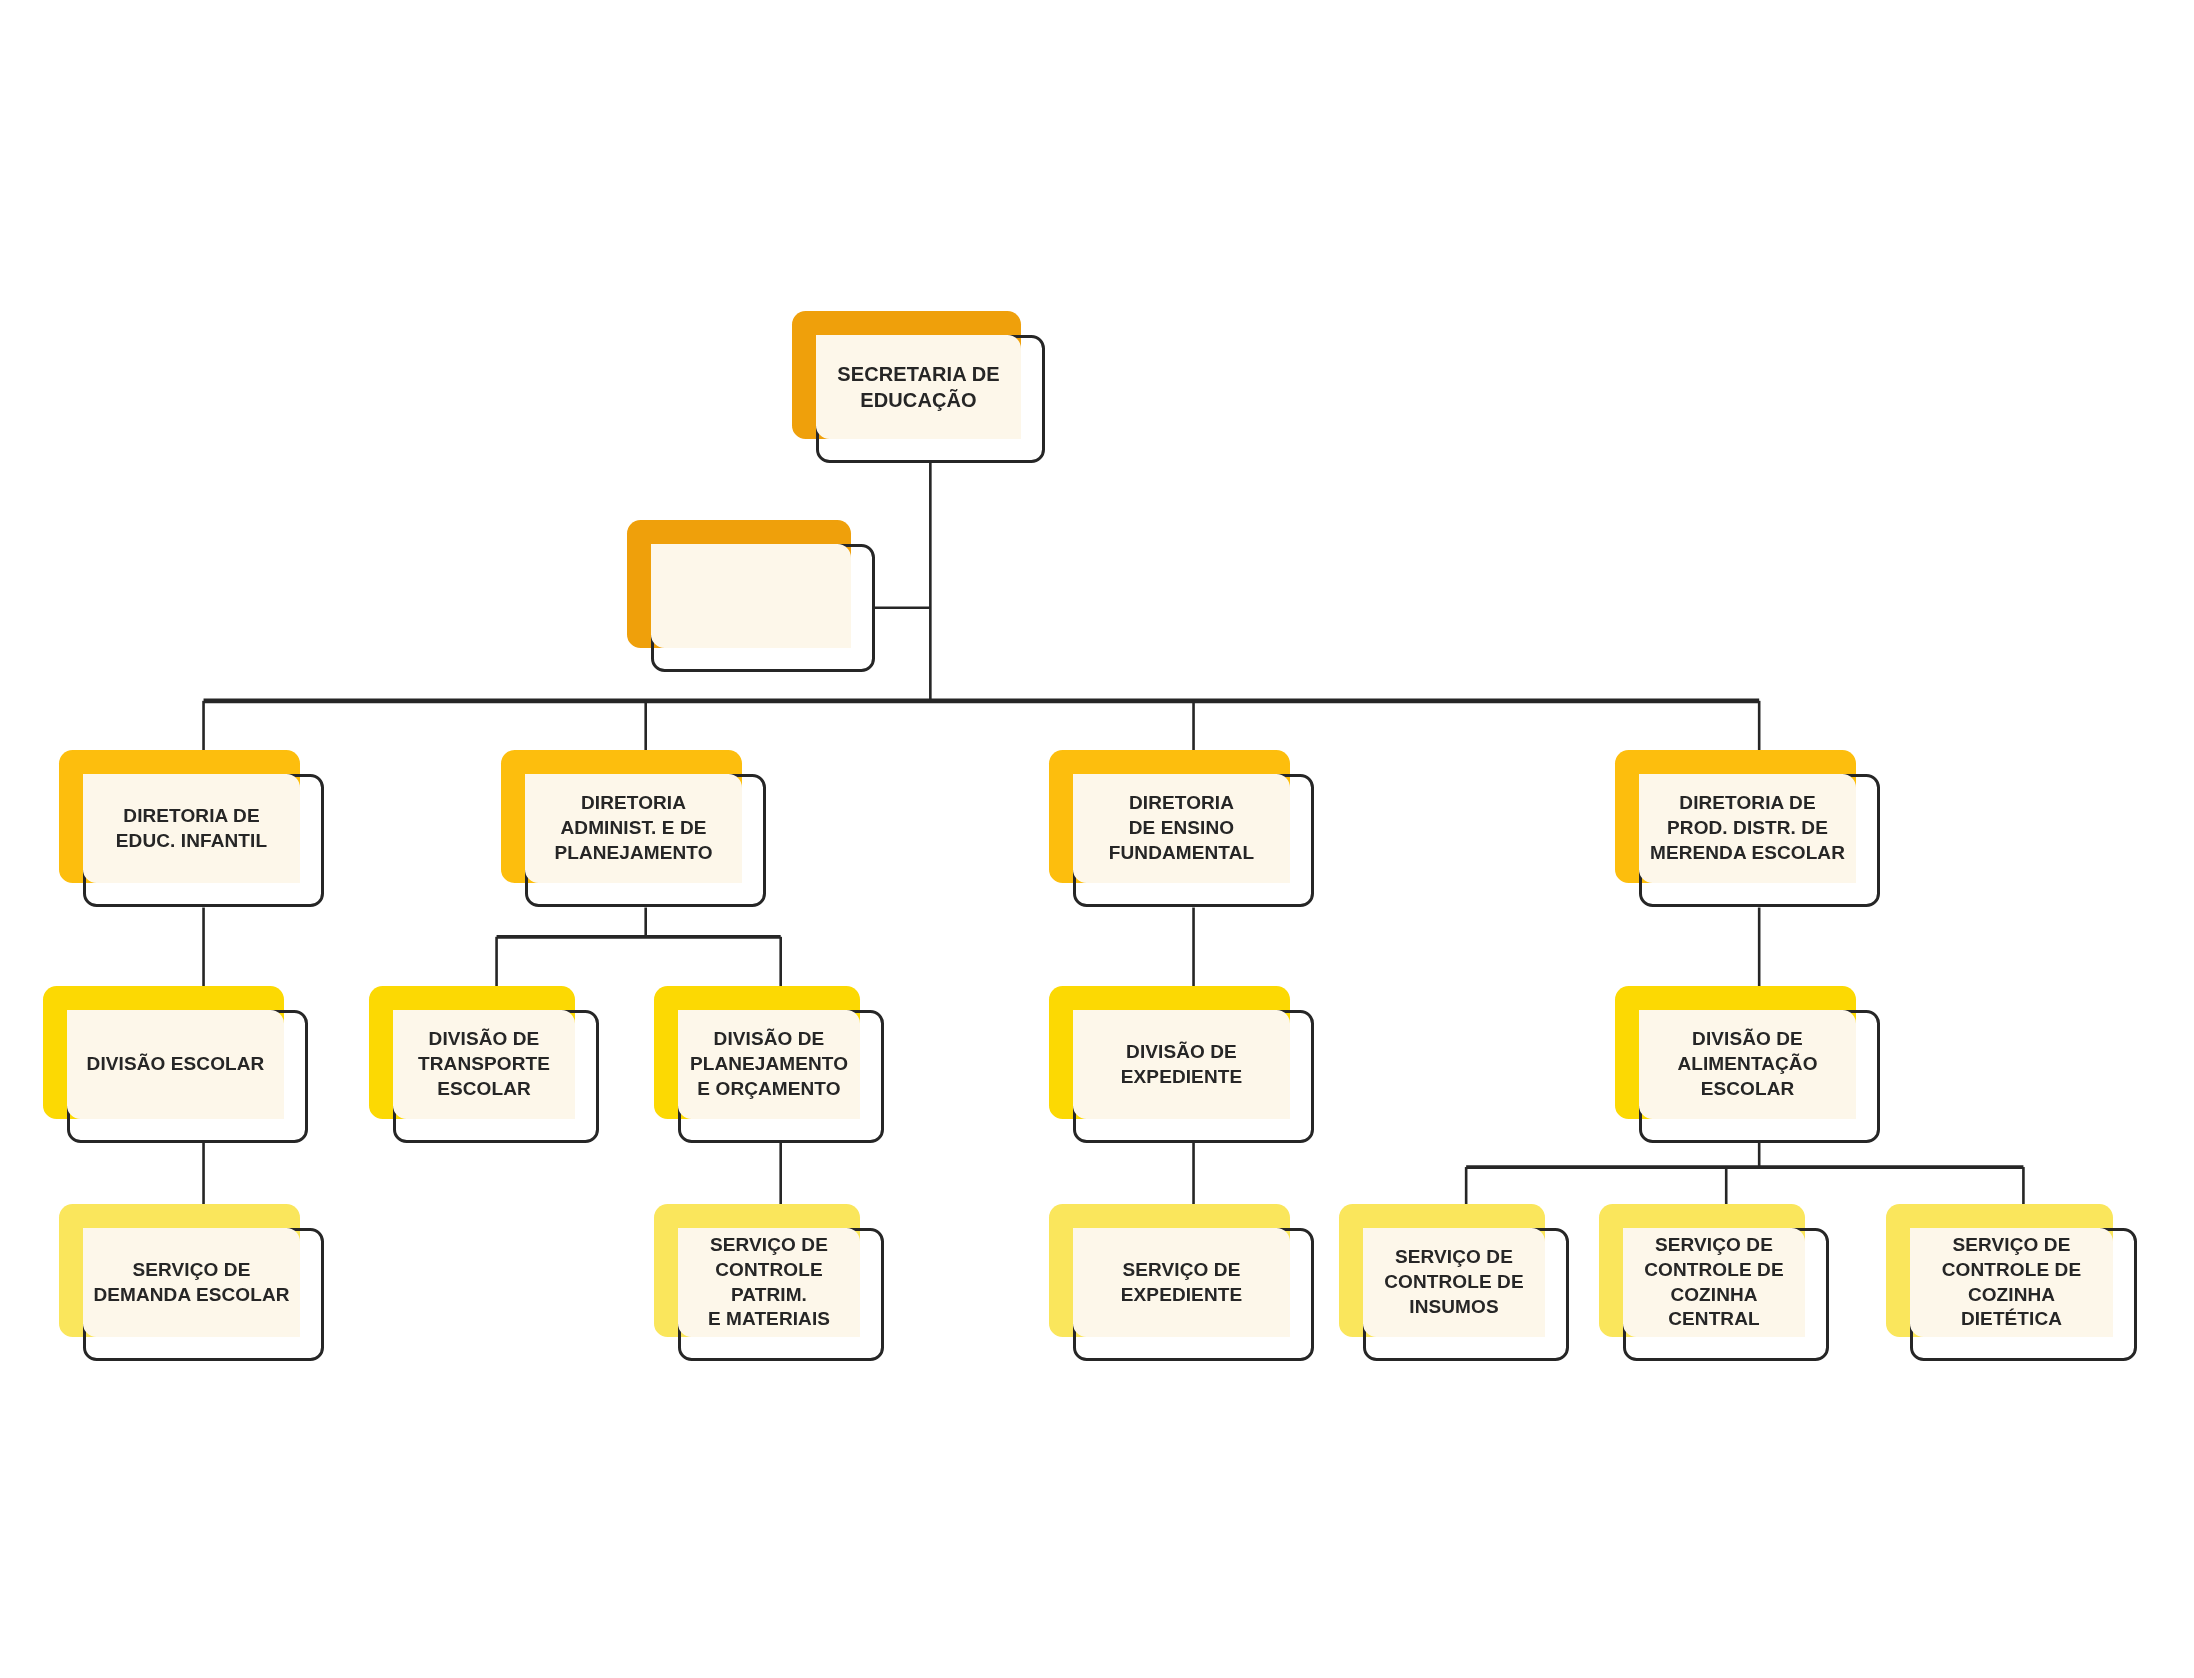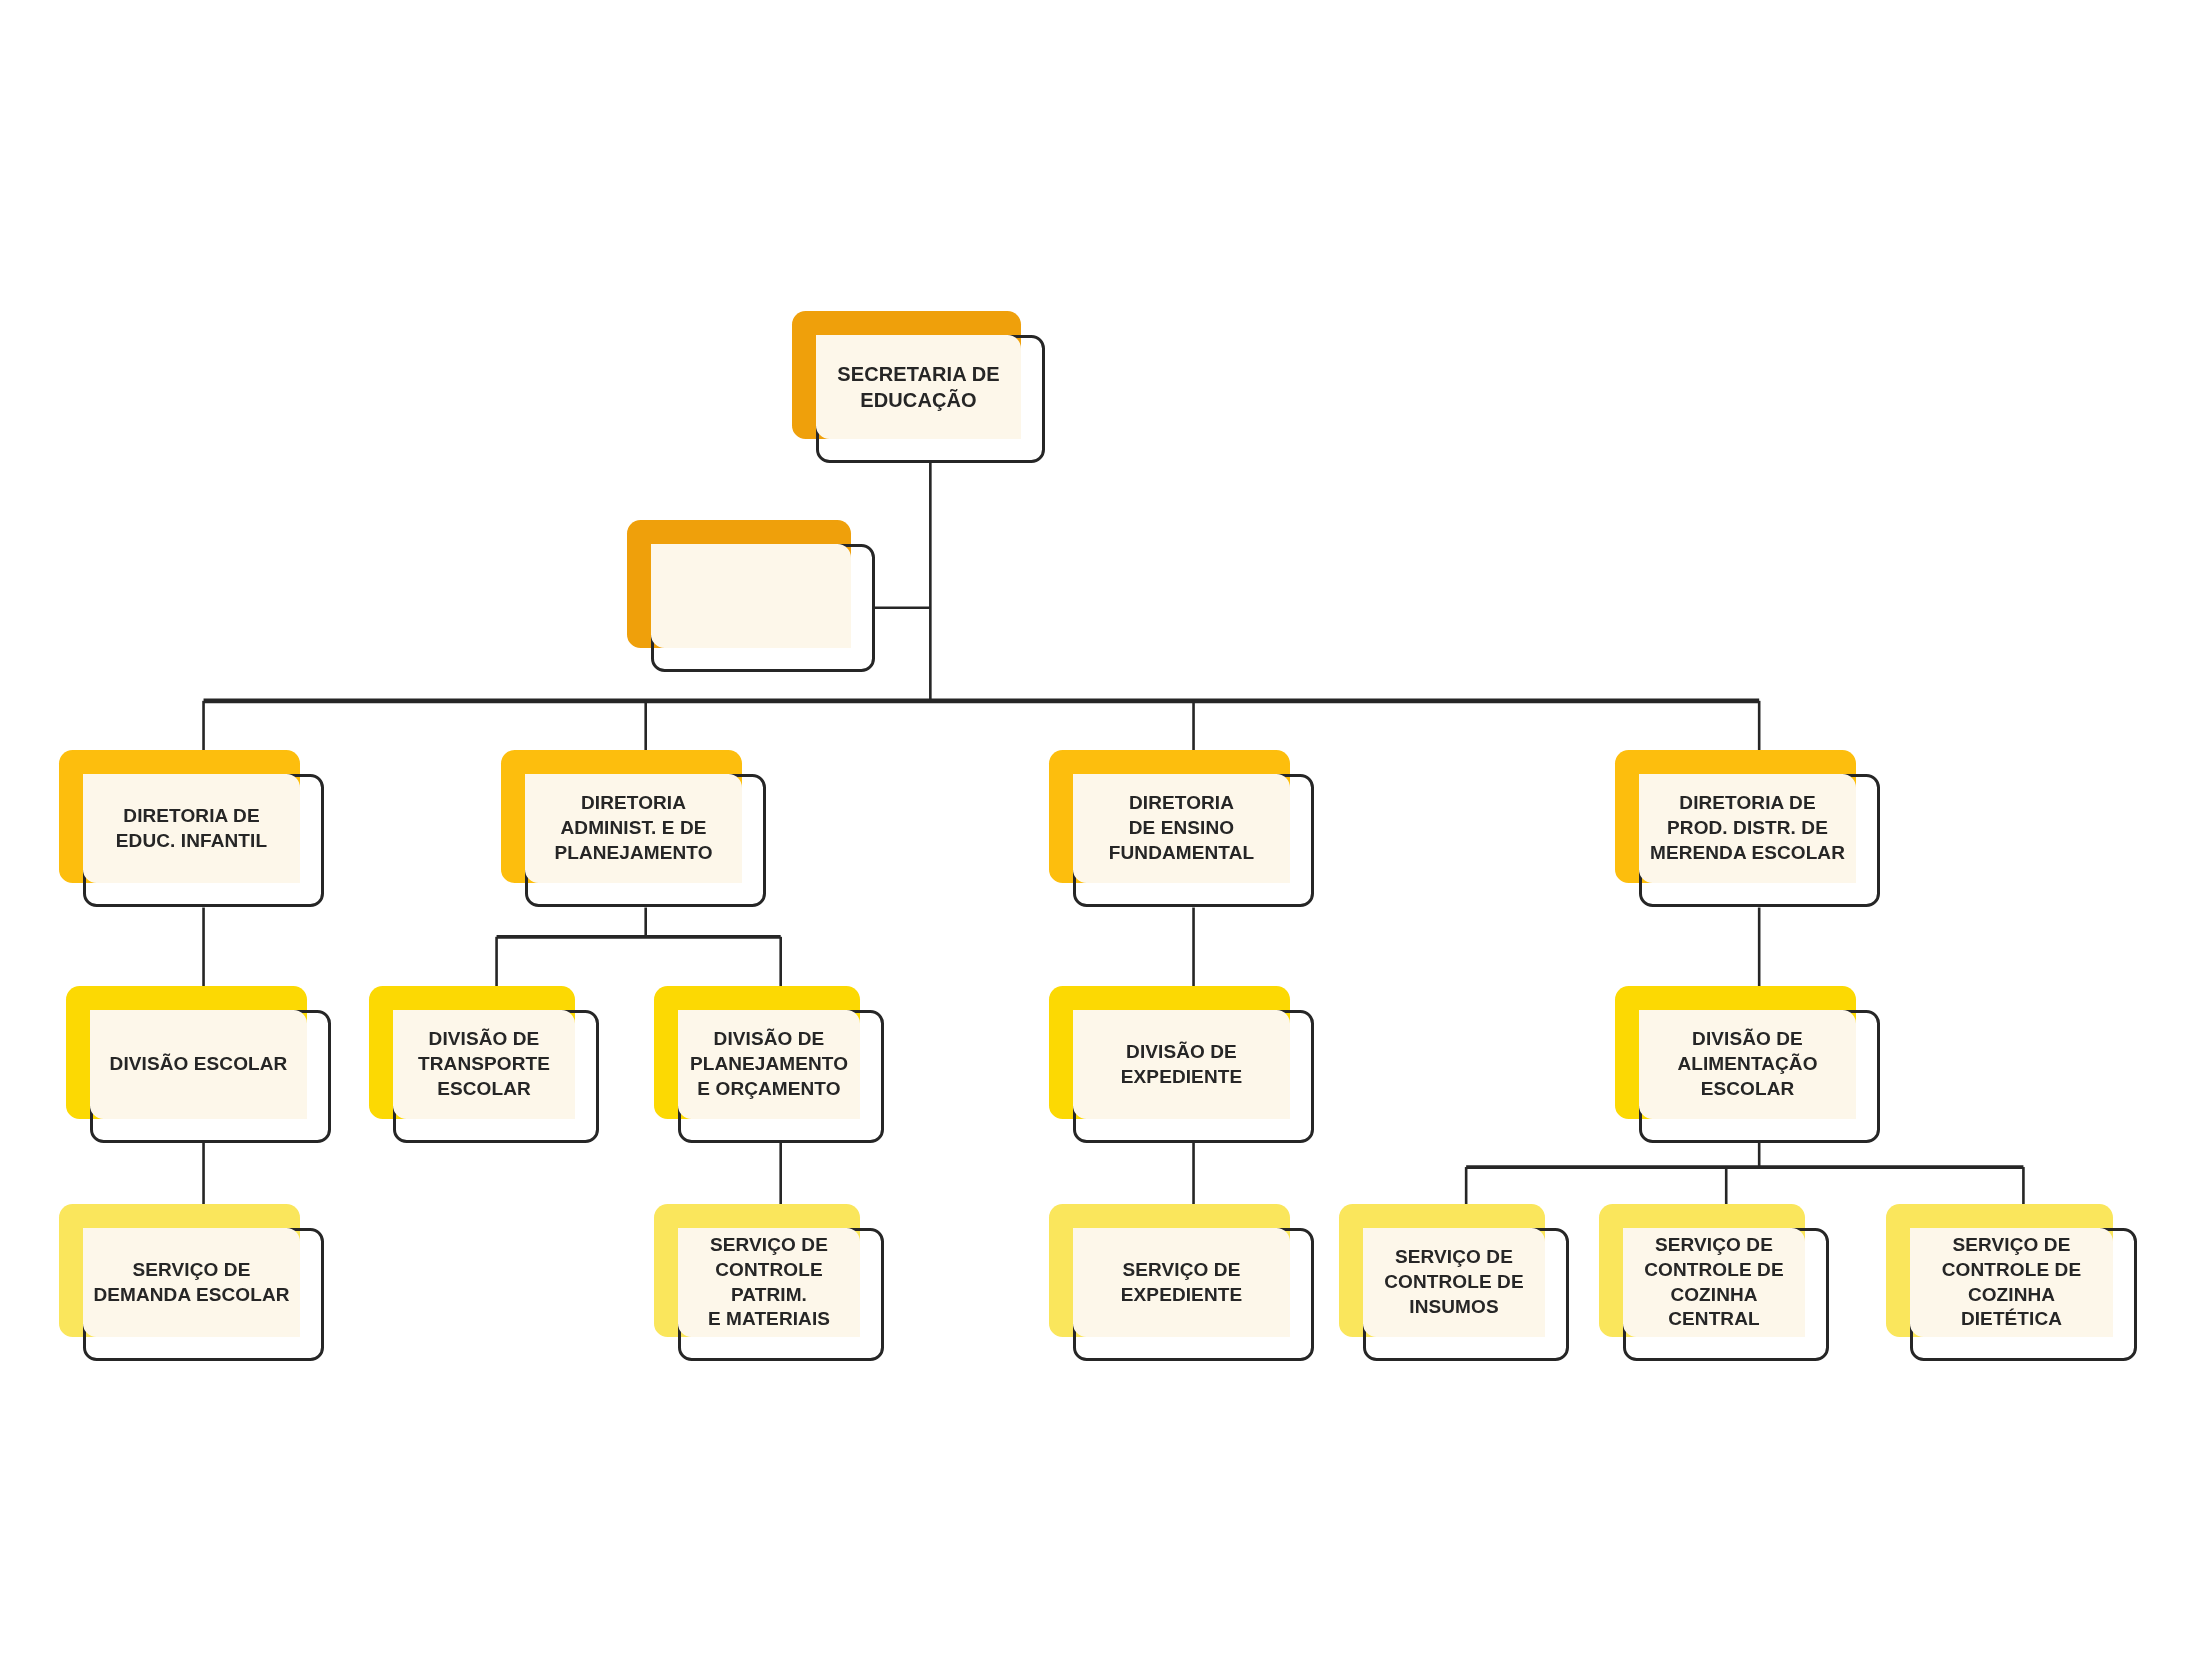--- a/index.html
+++ b/index.html
@@ -158,21 +158,21 @@
 FUNDAMENTAL</div>
       </div>
       <div class="node lvl-2" style="left: 1615px; top: 750px; width: 265px; height: 157px;">
         <div class="plate" style="background: rgb(253, 190, 13);"></div>
         <div class="overlap" style="background: rgb(253, 247, 234);"></div>
         <div class="card" style="border-color: rgb(38, 38, 38);"></div>
         <div class="label" style="color: rgb(38, 38, 38);">DIRETORIA DE
 PROD. DISTR. DE
 MERENDA ESCOLAR</div>
       </div>
-      <div class="node lvl-3" style="left: 66px; top: 986px; width: 265px; height: 157px;">
+      <div class="node lvl-3" style="left: 43px; top: 986px; width: 265px; height: 157px;">
         <div class="plate" style="background: rgb(252, 217, 3);"></div>
         <div class="overlap" style="background: rgb(253, 247, 234);"></div>
         <div class="card" style="border-color: rgb(38, 38, 38);"></div>
         <div class="label" style="color: rgb(38, 38, 38);">DIVISÃO ESCOLAR</div>
       </div>
       <div class="node lvl-3" style="left: 369px; top: 986px; width: 230px; height: 157px;">
         <div class="plate" style="background: rgb(252, 217, 3);"></div>
         <div class="overlap" style="background: rgb(253, 247, 234);"></div>
         <div class="card" style="border-color: rgb(38, 38, 38);"></div>
         <div class="label" style="color: rgb(38, 38, 38);">DIVISÃO DE

